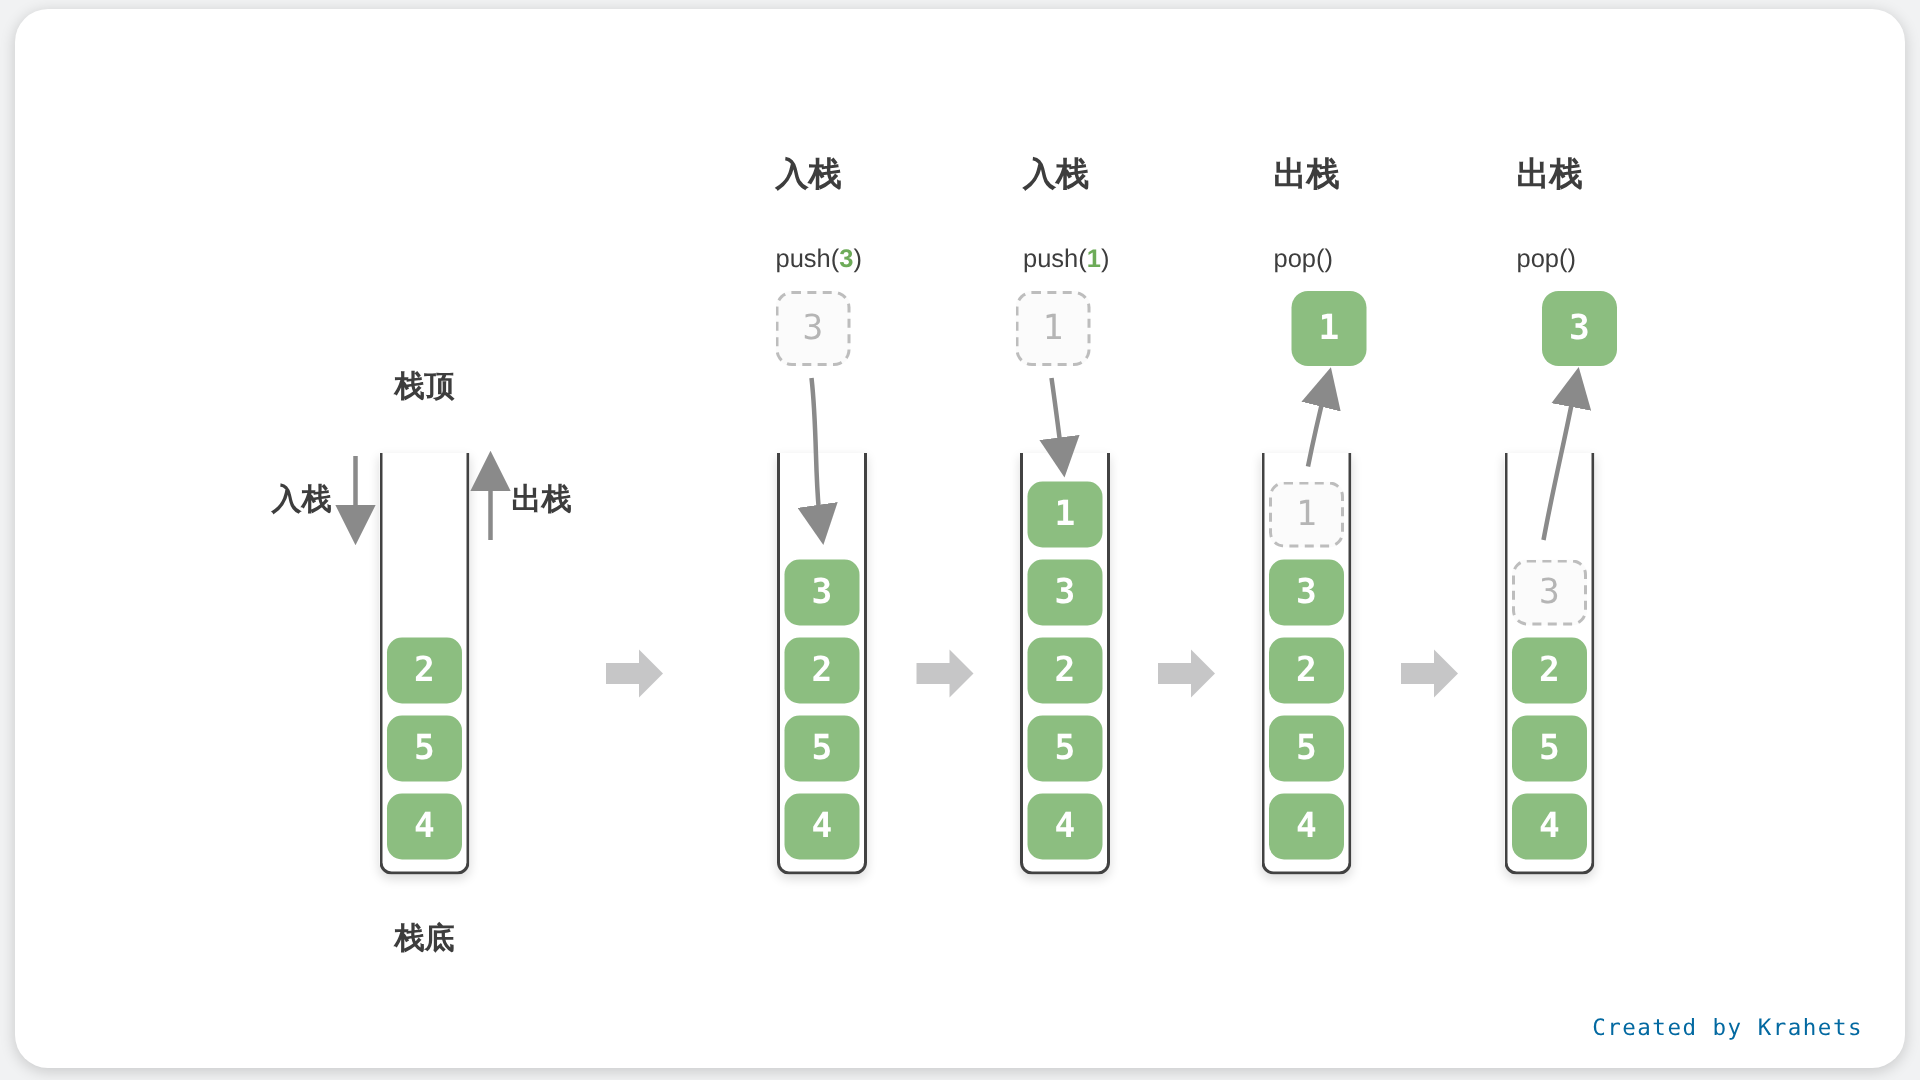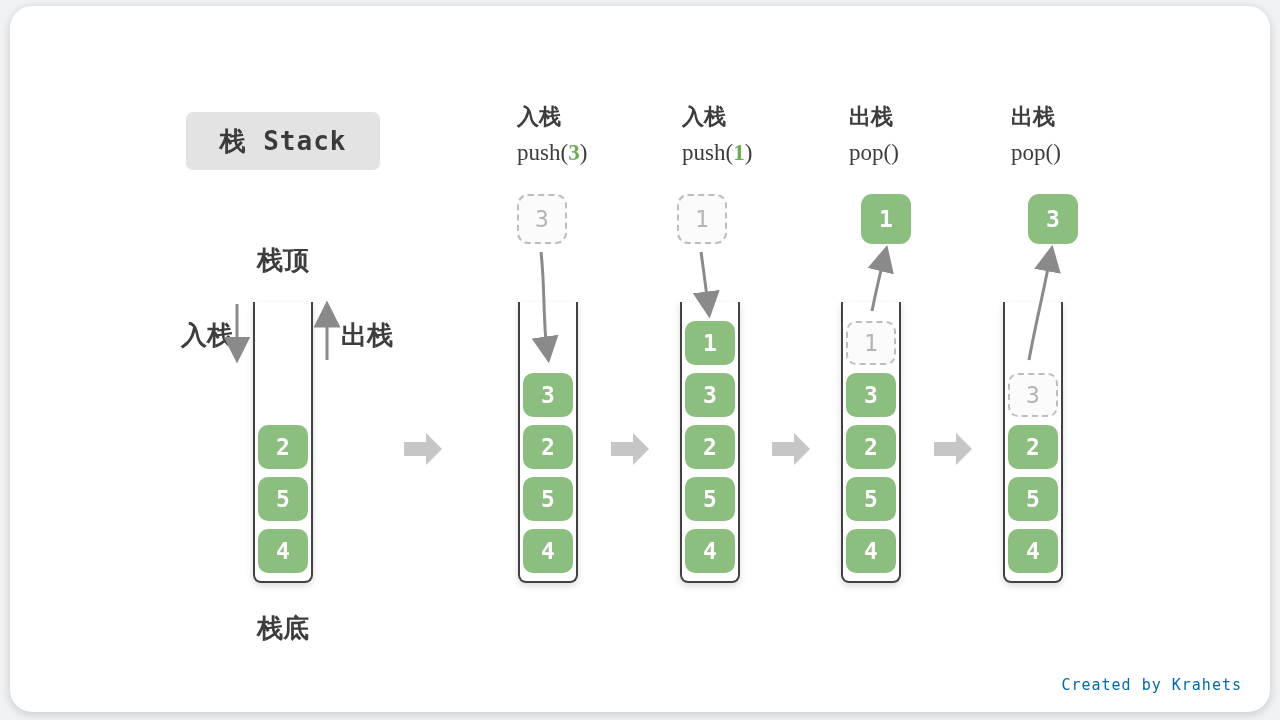--- a/index.html
+++ b/index.html
@@ -7,58 +7,55 @@
           font-family:"DejaVu Sans",sans-serif;color:#3d3d3d;}
   .card{position:absolute;left:10px;top:6px;width:1260px;height:706px;
         background:#ffffff;border-radius:22px;
         box-shadow:0 2px 10px rgba(0,0,0,0.18);}
   .title-chip{position:absolute;left:186px;top:112px;width:194px;height:58px;
         background:#e3e3e4;border-radius:7px;display:flex;align-items:center;
         justify-content:center;font-family:"DejaVu Sans Mono",monospace;
         font-size:26px;font-weight:bold;color:#3a3a3a;letter-spacing:1px;}
   .op-header{position:absolute;top:106px;display:flex;flex-direction:column;gap:13px;}
   .op-cn{font-size:22px;font-weight:bold;line-height:1;}
-  .op-code{font-family:Liberation Serif, serif;font-size:23px;line-height:1;
-           color:#3d3d3d;white-space:nowrap;}
+  .op-code{font-family:Liberation Sans, sans-serif;font-size:17px;line-height:1;
+           color:#3d3d3d;white-space:nowrap;margin-top:23px;}
   .op-code .arg{color:#6dab58;font-weight:bold;}
   .stack-container{position:absolute;top:302px;width:60px;height:281px;
         border-left:2px solid #424242;border-right:2px solid #424242;
         border-bottom:2px solid #424242;border-radius:0 0 8px 8px;
         box-shadow:0 3px 7px rgba(0,0,0,0.14);box-sizing:border-box;background:transparent;}
   .cell{position:absolute;width:50px;height:44px;background:#8cbe80;
         border-radius:10px;display:flex;align-items:center;justify-content:center;
         color:#ffffff;font-family:"DejaVu Sans Mono",monospace;
         font-size:23px;font-weight:bold;z-index:3;}
   .ghost{position:absolute;width:50px;height:44px;background:#fbfbfb;
         border:2px dashed #bdbdbd;border-radius:10px;box-sizing:border-box;
         display:flex;align-items:center;justify-content:center;color:#b5b5b5;
         font-family:"DejaVu Sans Mono",monospace;font-size:23px;z-index:3;}
   .float-box{position:absolute;top:194px;width:50px;height:50px;border-radius:11px;
         display:flex;align-items:center;justify-content:center;
         font-family:"DejaVu Sans Mono",monospace;font-size:23px;z-index:3;box-sizing:border-box;}
   .float-box.dashed{background:#fbfbfb;border:2px dashed #bdbdbd;color:#b5b5b5;}
   .float-box.green{background:#8cbe80;color:#ffffff;font-weight:bold;}
-  .side-label{position:absolute;font-size:26px;font-weight:bold;line-height:1.2;}
+  .side-label{position:absolute;font-size:20px;font-weight:bold;line-height:1.2;}
   .center60{width:60px;text-align:center;}
   .arrow-layer{position:absolute;left:0;top:0;width:1280px;height:720px;
         pointer-events:none;z-index:4;}
   .block-arrow{position:absolute;top:431px;width:40px;height:36px;z-index:2;}
   .credit{position:absolute;top:676px;right:38px;
         font-family:"DejaVu Sans Mono",monospace;font-size:15px;
         color:#0369a1;letter-spacing:1px;}
 </style>
 </head>
 <body>
 
 <div class="screen">
   <div class="card"></div>
 
-  <div class="title-chip">
-    <span>栈 Stack</span>
-  </div>
 
   <div class="op-header" style="left:517px;">
     <div class="op-cn">入栈</div>
     <div class="op-code"><span>push(</span><span class="arg">3</span><span>)</span></div>
   </div>
   <div class="op-header" style="left:682px;">
     <div class="op-cn">入栈</div>
     <div class="op-code"><span>push(</span><span class="arg">1</span><span>)</span></div>
   </div>
   <div class="op-header" style="left:849px;">

